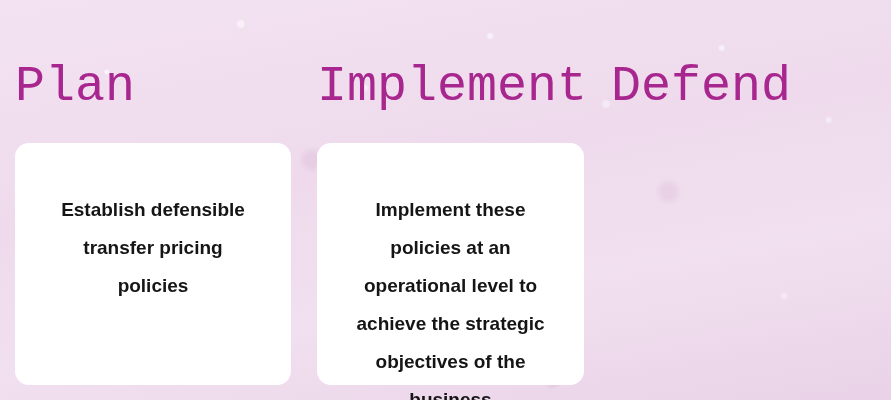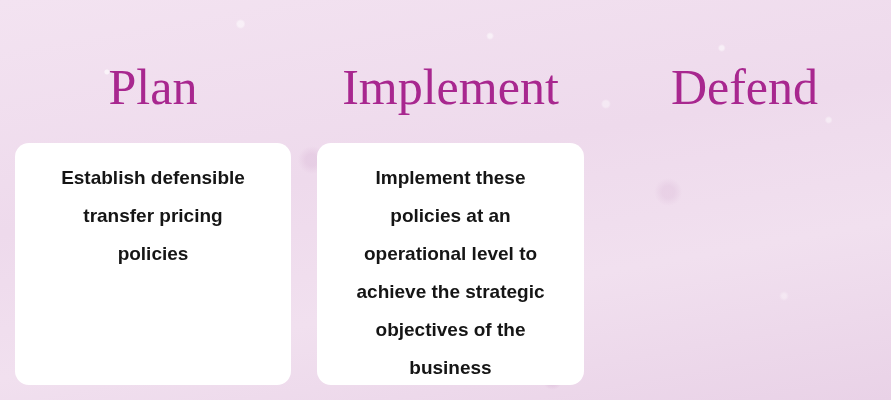--- a/index.html
+++ b/index.html
@@ -46,26 +46,26 @@
     font-weight: bold;
     letter-spacing: -0.2px;
     color: #a8278f;
     white-space: nowrap;
   }
 
   
   .heading {
     position: absolute;
     top: 62px;
-    font-family: Liberation Serif, serif;
+    font-family: Liberation Mono, monospace;
     font-size: 50px;
     font-weight: normal;
     line-height: 1;
     color: #a8278f;
-    text-align: center;
+    text-align: left;
     white-space: nowrap;
   }
   #heading-plan      { left: 15px;  width: 276px; }
   #heading-implement { left: 317px; width: 267px; }
   #heading-defend    { left: 611px; width: 267px; }
 
   
   .card {
     position: absolute;
     top: 143px;
@@ -80,20 +80,21 @@
     font-weight: bold;
     line-height: 38px;
   }
   #card-plan      { left: 15px;  width: 276px; }
   #card-implement { left: 317px; width: 267px; }
   #card-defend    { left: 611px; width: 267px; }
 
   .card-text {
     display: block;
     white-space: pre-line;
+    margin-top: 32px;
   }
 </style>
 </head>
 <body>
 
 <div id="slide">
 
 
   <div class="heading" id="heading-plan">Plan</div>
 

